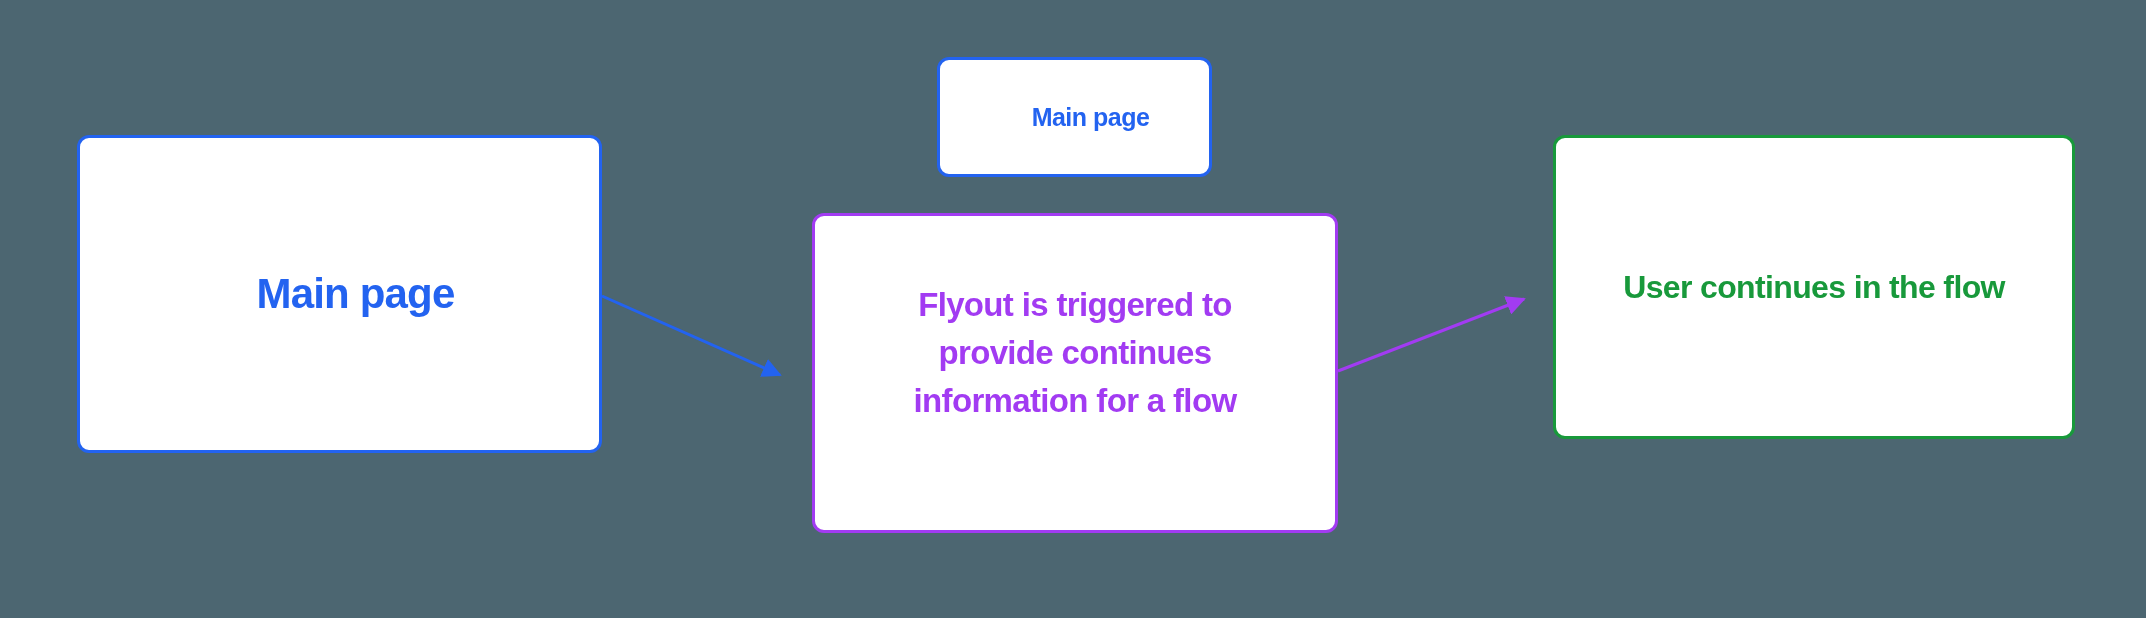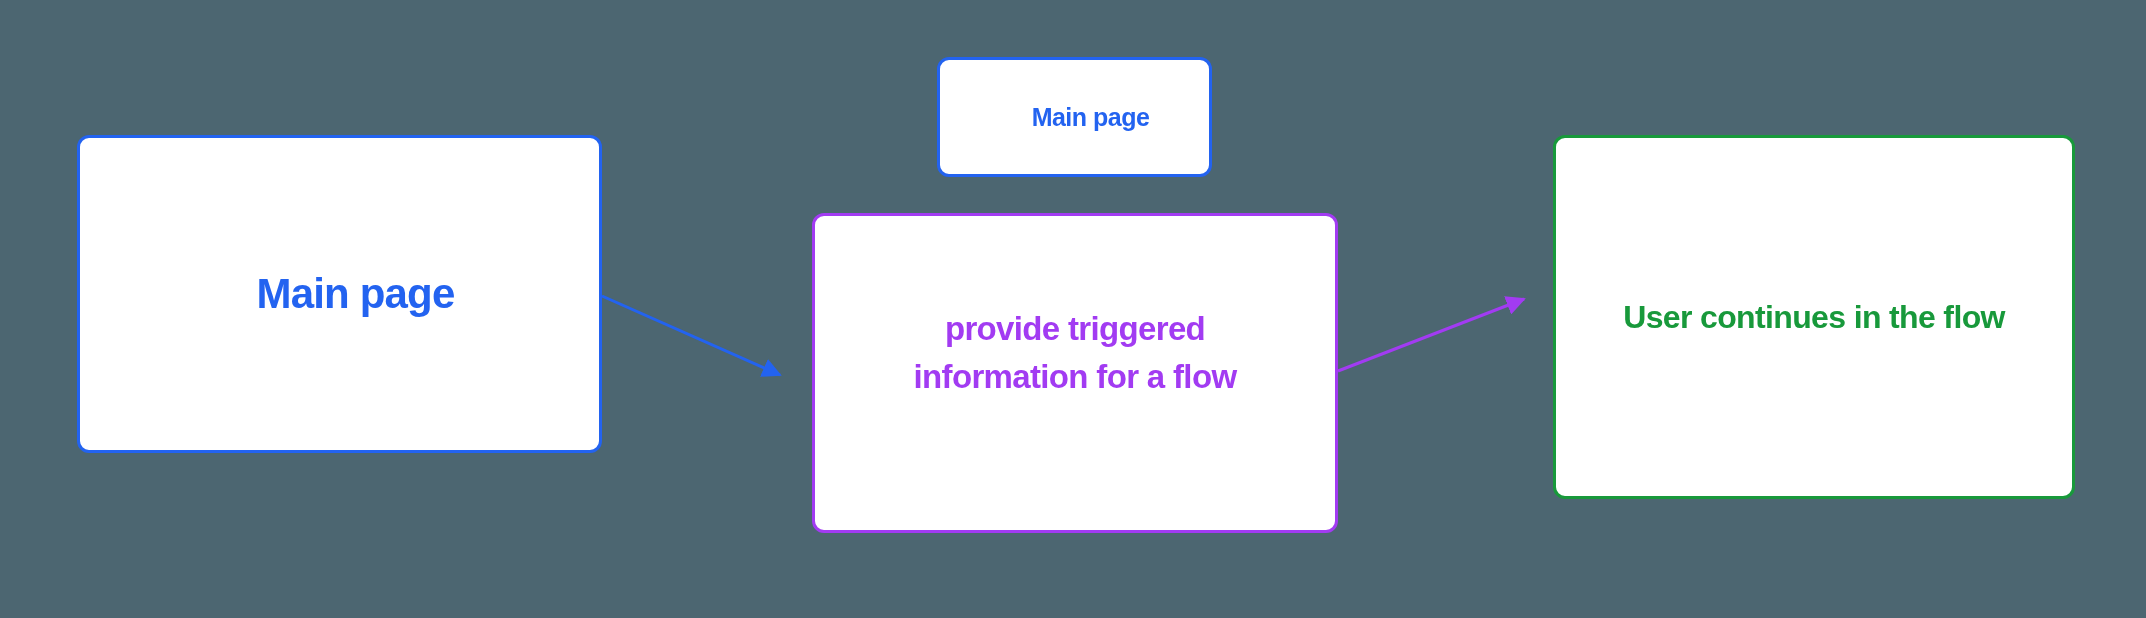--- a/index.html
+++ b/index.html
@@ -59,21 +59,21 @@
     line-height: 1.45;
   }
   .node-flyout .multiline {
     display: block;
     padding-bottom: 40px; 
     padding-top: 0;
   }
   .node-flyout .line { display: block; }
   .node-continue {
     left: 1553px; top: 135px;
-    width: 522px; height: 364px;
+    width: 522px; height: 304px;
     font-size: 32px;
   }
   .connector-line {
     fill: none;
     stroke-width: 3;
   }
 </style>
 </head>
 <body style="background: rgb(76, 102, 113);">
 
@@ -97,21 +97,22 @@
   <div class="node node-blue node-main-page">
     <span>Main page</span>
   </div>
 
   <div class="node node-blue node-main-page-small">
     <span>Main page</span>
   </div>
 
   <div class="node node-purple node-flyout">
     <span class="multiline">
-      <span class="line">provide triggered</span>
+      <span class="line">Flyout is triggered to</span>
+      <span class="line">provide continues</span>
       <span class="line">information for a flow</span>
     </span>
   </div>
 
   <div class="node node-green node-continue">
     <span>User continues in the flow</span>
   </div>
 
 </div>
 

